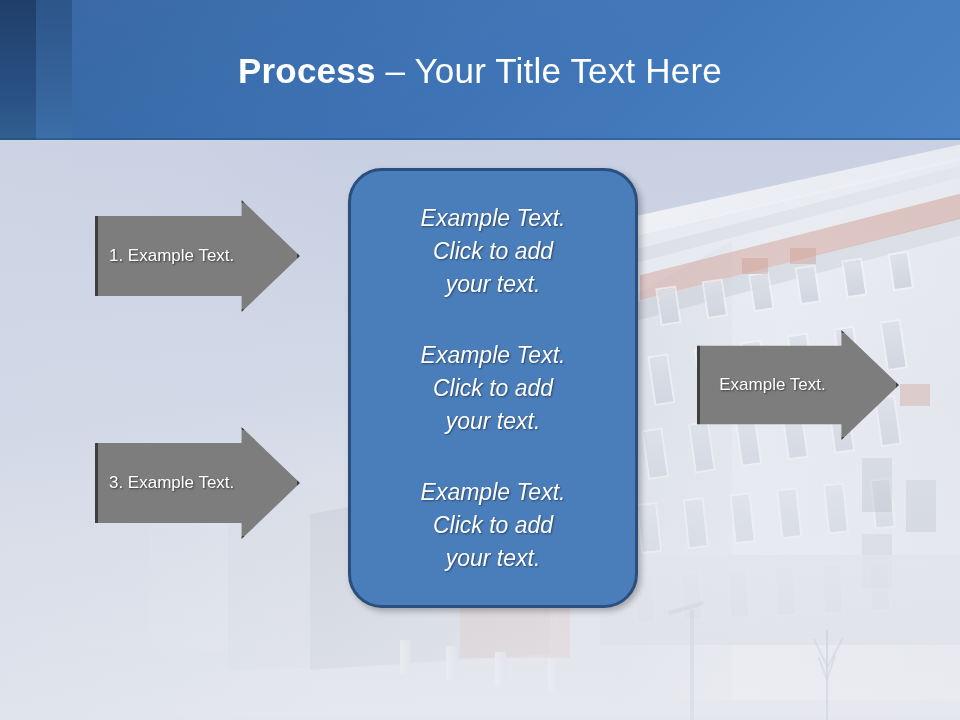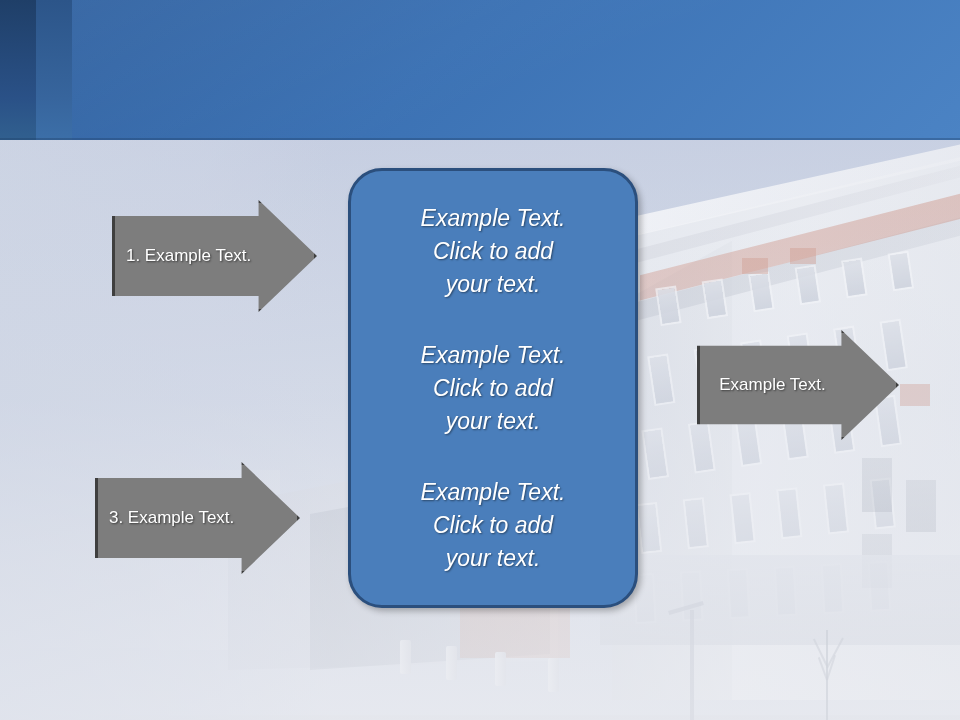--- a/index.html
+++ b/index.html
@@ -316,23 +316,23 @@
       71.5% 85.7%,
       0% 85.7%
     );
     filter: drop-shadow(2px 2px 3px rgba(0,0,0,.35));
   }
   .arrow-inner {
     margin-right: 26%;
     white-space: nowrap;
   }
 
-  .arrow-1 { left: 112px; top: 200px;  width: 205px; height: 112px; }
+  .arrow-1 { left: 95px; top: 200px;  width: 205px; height: 112px; }
   .arrow-2 { left: 95px; top: 325px;  width: 205px; height: 112px; }
-  .arrow-3 { left: 95px; top: 462px;  width: 205px; height: 112px; }
+  .arrow-3 { left: 95px; top: 427px;  width: 205px; height: 112px; }
   .arrow-out { left: 697px; top: 330px; width: 202px; height: 110px; }
   .arrow-out .arrow-inner { margin-right: 26%; }
 
   
   .center-box {
     position: absolute;
     left: 348px;
     top: 168px;
     width: 290px;
     height: 440px;
@@ -446,20 +446,23 @@
     </div>
 
     <div class="left-haze"></div>
     <div class="fog"></div>
   </div>
 
   <div class="header">
     <div class="header-band-dark"></div>
     <div class="header-band-mid"></div>
     <div class="header-sheen"></div>
+    <div class="slide-title">
+      <span class="t-bold">Process</span><span class="t-rest"> – Your Title Text Here</span>
+    </div>
   </div>
   <div class="header-underline"></div>
 
   <div class="arrow arrow-1">
     <span class="arrow-inner">1. Example Text.</span>
   </div>
   <div class="arrow arrow-3">
     <span class="arrow-inner">3. Example Text.</span>
   </div>
 

